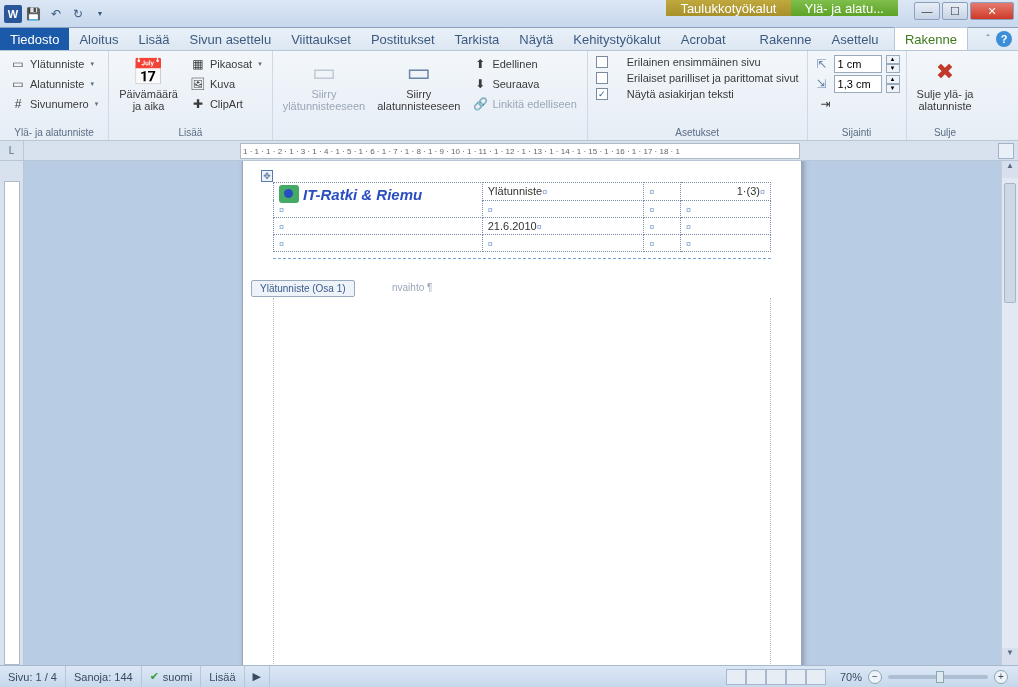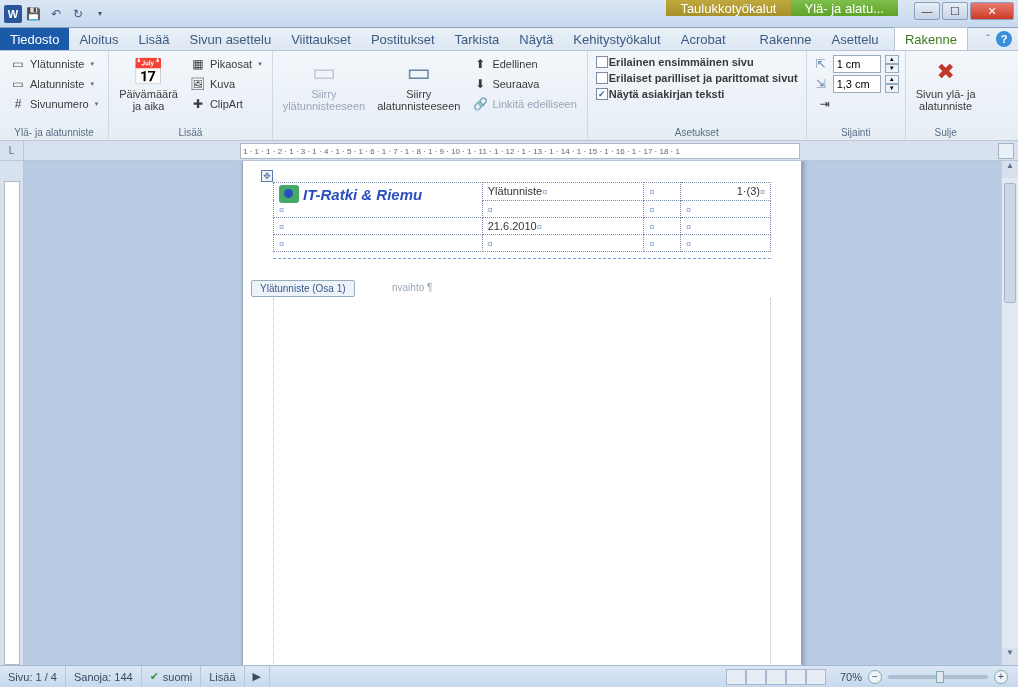--- a/index.html
+++ b/index.html
@@ -34,21 +34,21 @@
 .group-body { display: flex; gap: 4px; align-items: flex-start; flex: 1; }
 .group-label { font-size: 10px; color: #5a6d85; text-align: center; padding: 1px 0 2px; }
 .vstack { display: flex; flex-direction: column; gap: 0; }
 .ritem { display: flex; align-items: center; gap: 4px; padding: 2px 4px; color: #3a3a3a; font-size: 11px; white-space: nowrap; }
 .ritem .ico { width: 16px; height: 16px; display: flex; align-items: center; justify-content: center; font-size: 12px; }
 .ritem .dd { margin-left: 2px; color: #5a6d85; font-size: 7px; }
 .bigbtn { display: flex; flex-direction: column; align-items: center; padding: 2px 4px; text-align: center; font-size: 11px; color: #3a3a3a; }
 .bigbtn .bigico { width: 32px; height: 32px; display: flex; align-items: center; justify-content: center; font-size: 26px; color: #6a85a8; }
 .bigbtn.disabled { color: #9aa7b7; }
 .bigbtn.disabled .bigico { color: #c0c9d4; }
-.chk { display: flex; align-items: center; gap: 1px; padding: 2px 2px; font-size: 11px; color: #3a3a3a; font-weight: bold; }
+.chk { display: flex; align-items: center; gap: 19px; padding: 2px 2px; font-size: 11px; color: #3a3a3a; }
 .chk .box { width: 12px; height: 12px; border: 1px solid #7a8aa0; background: #fff; display: flex; align-items: center; justify-content: center; font-size: 9px; color: #2a5a9a; }
 .spin { display: flex; align-items: center; gap: 4px; padding: 1px 0; }
 .spin .ico { width: 16px; height: 16px; font-size: 12px; display:flex; align-items:center; justify-content:center; color:#6a85a8;}
 .spin input { width: 48px; height: 18px; border: 1px solid #9ab; font-size: 11px; padding: 0 3px; background:#fff; }
 .spin .arrows { display: flex; flex-direction: column; }
 .spin .arrows span { width: 14px; height: 9px; border: 1px solid #9ab; background: #eef3f9; font-size: 6px; text-align: center; line-height: 7px; }
 .close-hf .bigico { color: #c0392b; font-size: 22px; }
 
 
 .ruler-row { height: 20px; background: #d8e2ee; display: flex; align-items: center; border-bottom: 1px solid #b8c7d8; position: relative; }
@@ -257,21 +257,21 @@
           </div>
       </div>
     </div>
     <div class="group-label">Sijainti</div>
   </div>
 
   <div class="group" style="border-right:none;">
     <div class="group-body">
       <div class="bigbtn close-hf">
         <div class="bigico">✖</div>
-        <div style="white-space:pre-line;">Sivun ylä- ja
+        <div style="white-space:pre-line;">Sulje ylä- ja
 alatunniste</div>
       </div>
     </div>
     <div class="group-label">Sulje</div>
   </div>
 </div>
 
 <div class="ruler-row">
   <div class="corner">L</div>
   <div class="hruler">

